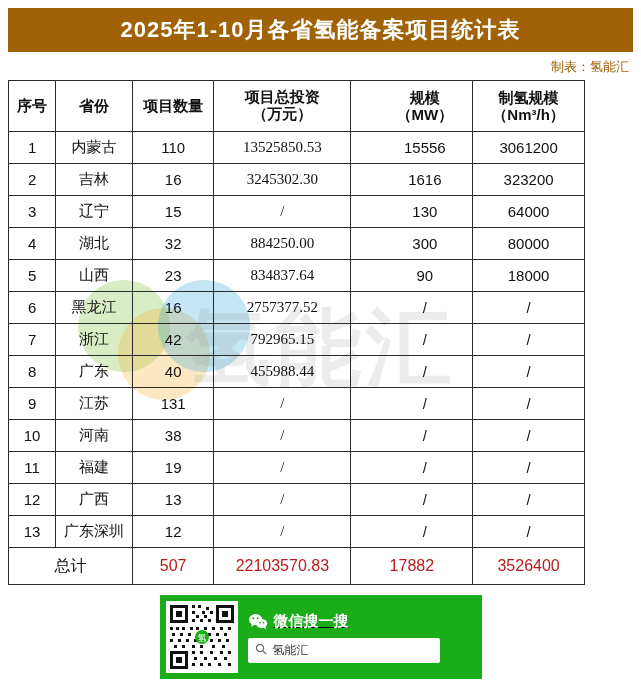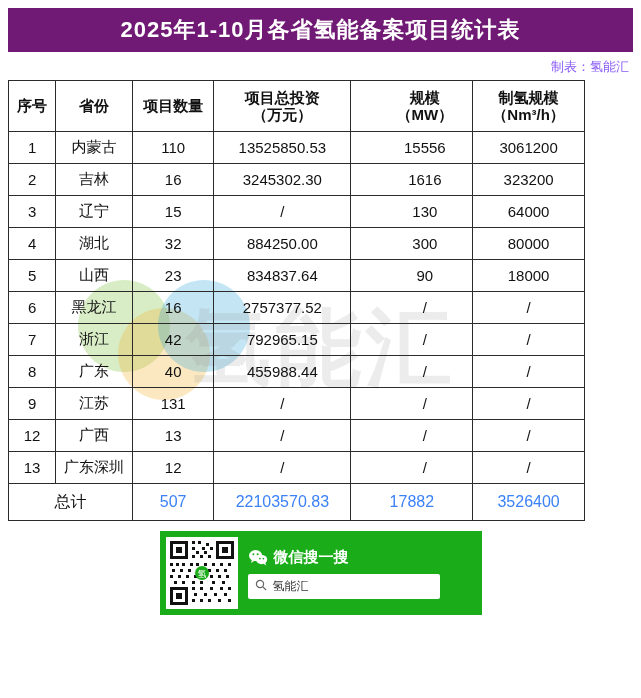--- a/index.html
+++ b/index.html
@@ -29,32 +29,32 @@
   }
   .wm-c1{left:78px;top:272px;width:92px;height:92px;background:#7ec242;}
   .wm-c2{left:118px;top:300px;width:92px;height:92px;background:#f2b233;}
   .wm-c3{left:158px;top:272px;width:92px;height:92px;background:#3aa9dc;}
 
   
   .title-bar{
     position:relative;z-index:2;
     margin:8px 8px 0 8px;
     height:44px;
-    background:#701a75;
+    background:#a16207;
     display:flex;align-items:center;justify-content:center;
   }
   .title-bar span{
     color:#ffffff;font-size:22px;font-weight:bold;letter-spacing:1px;
   }
 
   .credit{
     position:relative;z-index:2;
     text-align:right;
     padding:6px 12px 4px 4px;
-    font-size:13px;color:#8b5cf6;
+    font-size:13px;color:#a16207;
   }
 
   
   table{
     position:relative;z-index:2;
     border-collapse:collapse;
     width:577px;
     margin:0 8px;
     background:transparent;
   }
@@ -70,50 +70,50 @@
     font-weight:bold;
     font-size:15px;
     height:46px;
     line-height:1.15;
     padding:2px 2px;
   }
   tbody td{height:31px;padding:0 2px;}
   .col-idx{width:52px;}
   .col-prov{width:94px;}
   .col-num{width:96px;}
-  .col-inv{width:148px;}
+  .col-inv{width:148px;font-family:Liberation Serif, serif;}
   .col-scale{width:104px;padding-left:28px;}
   .col-h2{width:120px;}
 
   tfoot td{
     height:34px;font-weight:normal;font-size:16px;
   }
   tfoot .tot-label{color:#111;}
-  tfoot .tot-val{color:#3b82f6;}
+  tfoot .tot-val{color:#b91c1c;}
 
   
   .footer{
     position:relative;z-index:2;
     margin:10px auto 0 auto;
     width:322px;height:84px;
     background:#1aad19;
     display:flex;align-items:center;
     padding:6px;
     box-sizing:border-box;
   }
   .qr{
     width:72px;height:72px;background:#ffffff;
     position:relative;flex:0 0 auto;
   }
   .qr svg{display:block;}
   .wx-right{
     flex:1;display:flex;flex-direction:column;justify-content:center;
     padding-left:10px;
   }
-  .wx-line1{display:flex;align-items:center;gap:6px;margin-bottom:7px;}
+  .wx-line1{display:flex;align-items:center;gap:6px;margin-bottom:7px;text-decoration:underline;}
   .wx-logo{
     width:20px;height:17px;display:inline-block;
   }
   .wx-title{color:#fff;font-size:15px;font-weight:bold;}
   .wx-search{
     background:#fff;height:25px;border-radius:2px;
     display:flex;align-items:center;padding:0 7px;gap:6px;
     width:192px;box-sizing:border-box;
   }
   .wx-search-text{font-size:12px;color:#333;}
@@ -218,20 +218,36 @@
           <td class="col-prov">广东</td>
           <td class="col-num">40</td>
           <td class="col-inv">455988.44</td>
           <td class="col-scale">/</td>
           <td class="col-h2">/</td>
         </tr>
         <tr>
           <td class="col-idx">9</td>
           <td class="col-prov">江苏</td>
           <td class="col-num">131</td>
+          <td class="col-inv">/</td>
+          <td class="col-scale">/</td>
+          <td class="col-h2">/</td>
+        </tr>
+        <tr>
+          <td class="col-idx">10</td>
+          <td class="col-prov">河南</td>
+          <td class="col-num">38</td>
+          <td class="col-inv">/</td>
+          <td class="col-scale">/</td>
+          <td class="col-h2">/</td>
+        </tr>
+        <tr>
+          <td class="col-idx">11</td>
+          <td class="col-prov">福建</td>
+          <td class="col-num">19</td>
           <td class="col-inv">/</td>
           <td class="col-scale">/</td>
           <td class="col-h2">/</td>
         </tr>
         <tr>
           <td class="col-idx">12</td>
           <td class="col-prov">广西</td>
           <td class="col-num">13</td>
           <td class="col-inv">/</td>
           <td class="col-scale">/</td>

